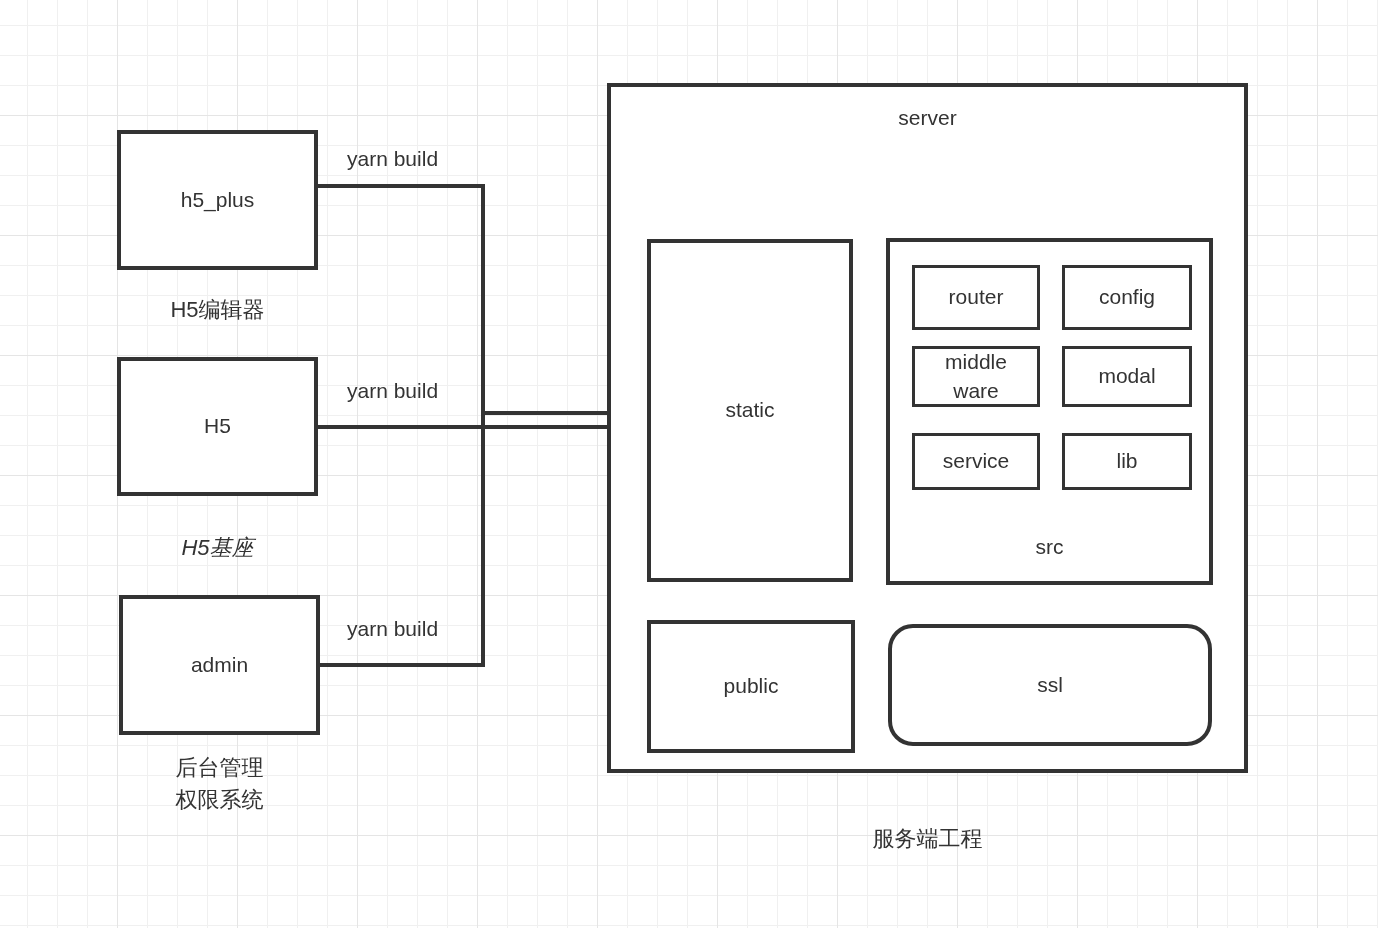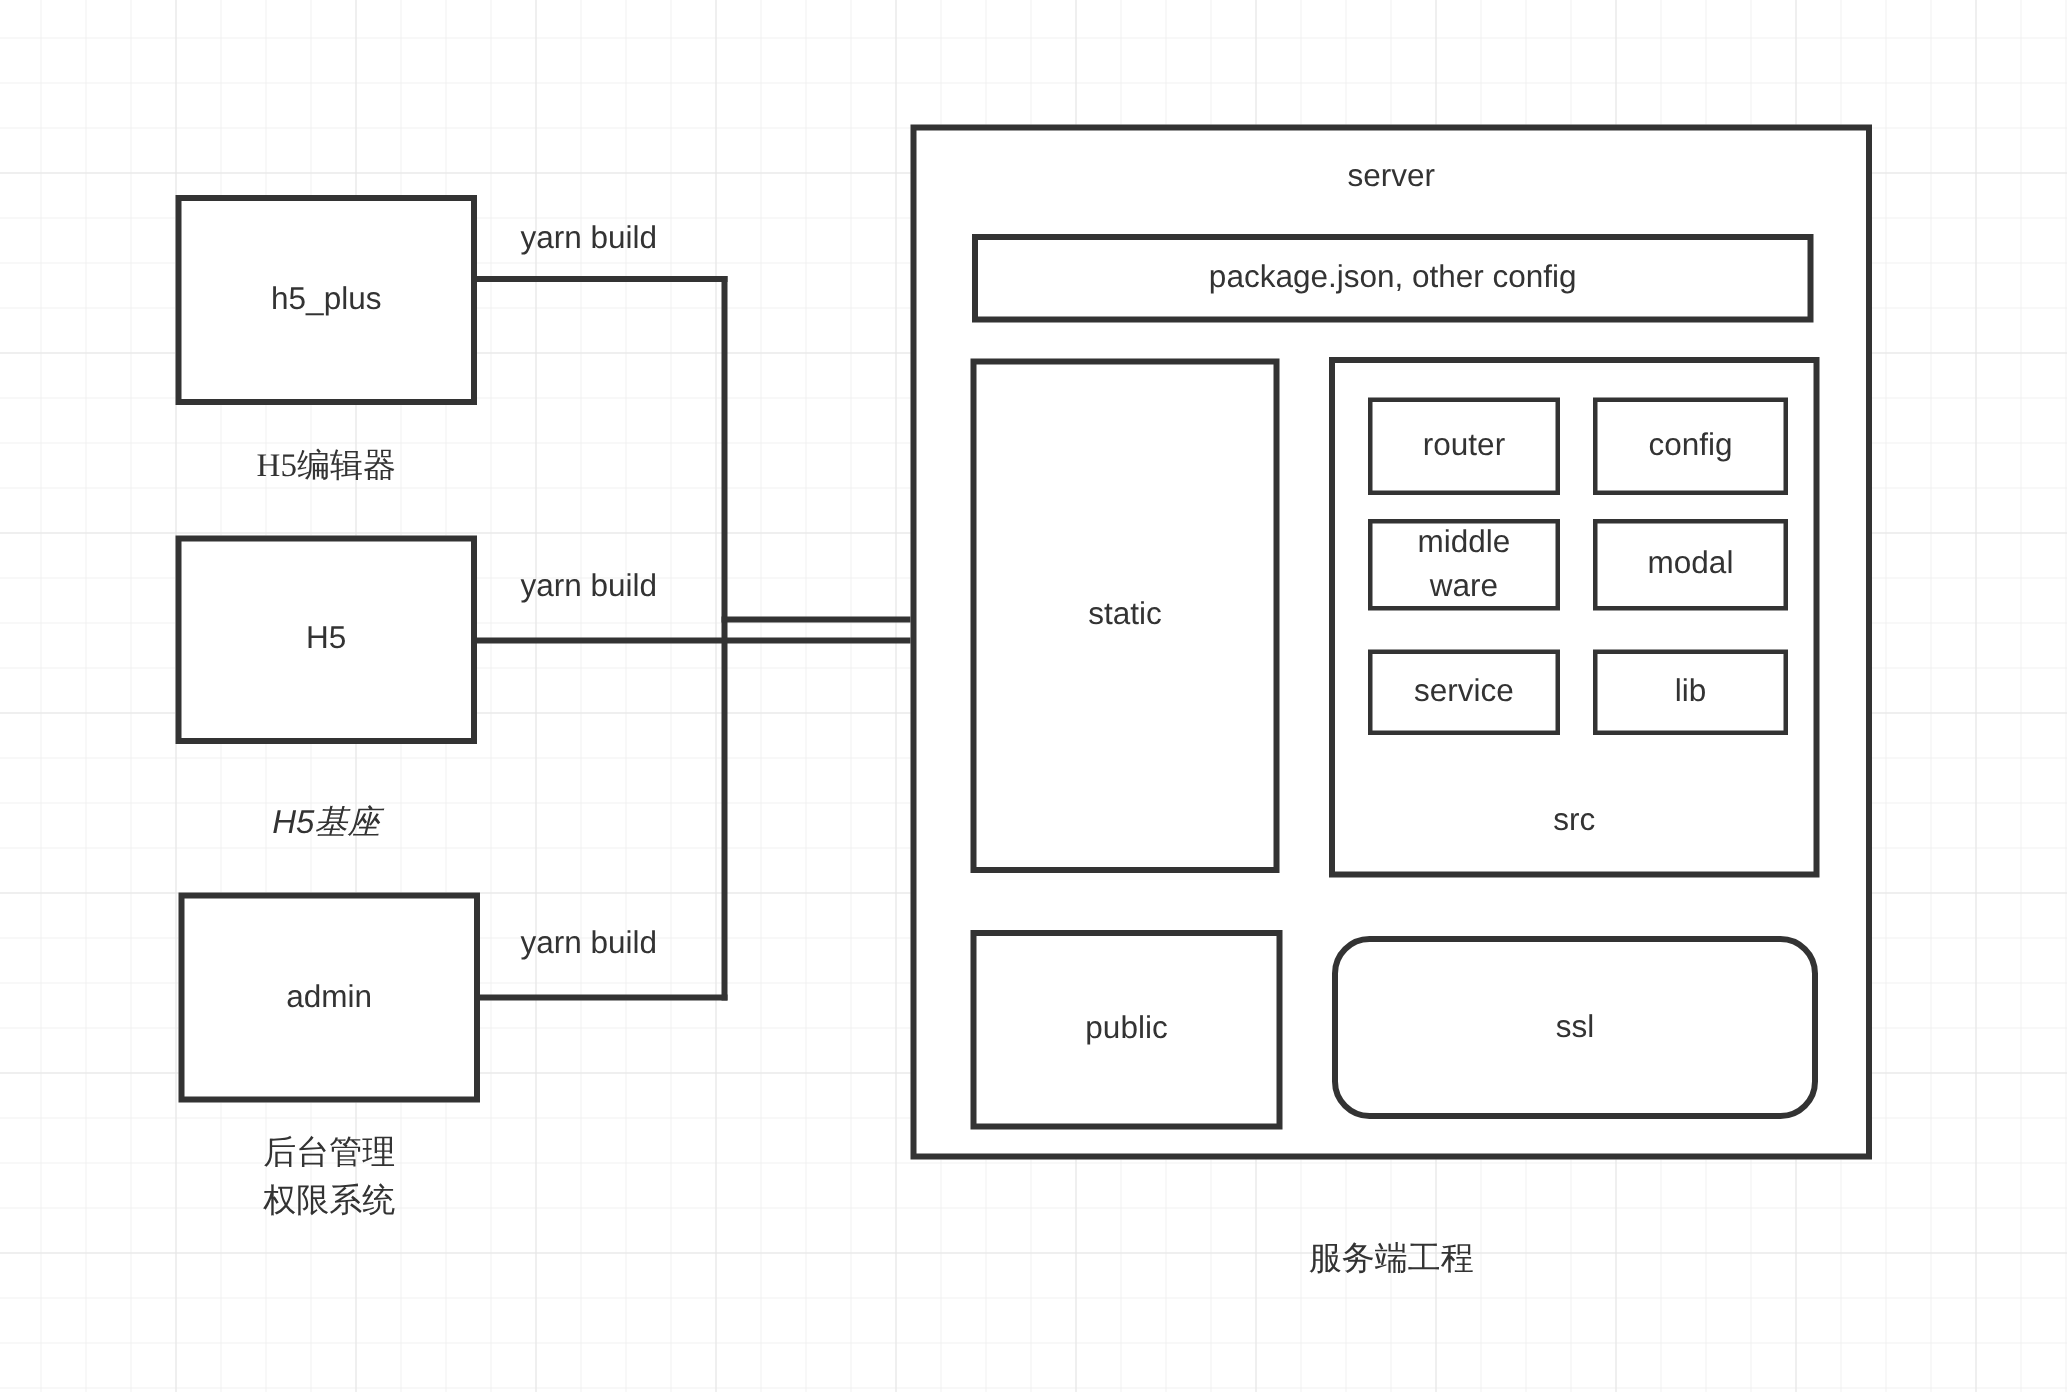--- a/index.html
+++ b/index.html
@@ -80,33 +80,32 @@
   <div class="hline" style="left:318px;top:425px;width:306px;height:4px;"></div>
   <div class="hline" style="left:320px;top:663px;width:165px;height:4px;"></div>
   <div class="arrow-head" style="left:622px;top:402px;"></div>
   <div class="arrow-head" style="left:622px;top:416px;"></div>
 
   <div class="lbl en" style="left:347px;top:146px;">yarn build</div>
   <div class="lbl en" style="left:347px;top:378px;">yarn build</div>
   <div class="lbl en" style="left:347px;top:616px;">yarn build</div>
 
   <div class="box" style="left:117px;top:130px;width:201px;height:140px;">h5_plus</div>
-  <div class="lbl center" style="left:117px;top:294px;width:201px;font-family:Liberation Serif, serif;">H5编辑器</div>
+  <div class="lbl center" style="left:117px;top:294px;width:201px;">H5编辑器</div>
 
   <div class="box" style="left:117px;top:357px;width:201px;height:139px;">H5</div>
   <div class="lbl center" style="left:117px;top:532px;width:201px;font-style:italic;">H5基座</div>
 
   <div class="box" style="left:119px;top:595px;width:201px;height:140px;">admin</div>
   <div class="lbl center" style="left:119px;top:752px;width:201px;">后台管理
 权限系统</div>
 
   <div class="group" style="left:607px;top:83px;width:641px;height:690px;"></div>
   <div class="lbl en" style="left:607px;top:105px;width:641px;text-align:center;white-space:nowrap;">server</div>
 
-  <div class="box" style="left:648px;top:156px;width:561px;height:59px;">package.json, other config</div>
 
   <div class="box" style="left:647px;top:239px;width:206px;height:343px;">static</div>
 
   <div class="group" style="left:886px;top:238px;width:327px;height:347px;"></div>
   <div class="box thin" style="left:912px;top:265px;width:128px;height:65px;">router</div>
   <div class="box thin" style="left:1062px;top:265px;width:130px;height:65px;">config</div>
   <div class="box thin" style="left:912px;top:346px;width:128px;height:61px;">middle
 ware</div>
   <div class="box thin" style="left:1062px;top:346px;width:130px;height:61px;">modal</div>
   <div class="box thin" style="left:912px;top:433px;width:128px;height:57px;">service</div>

